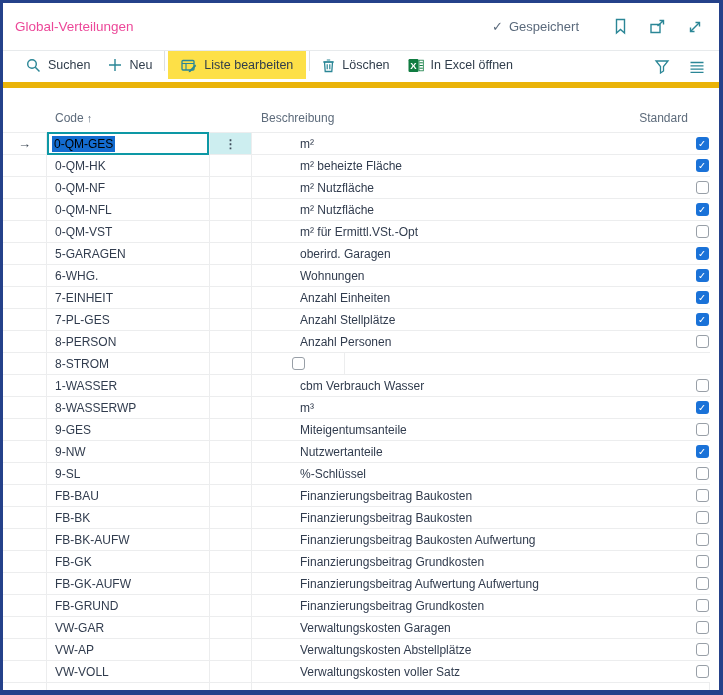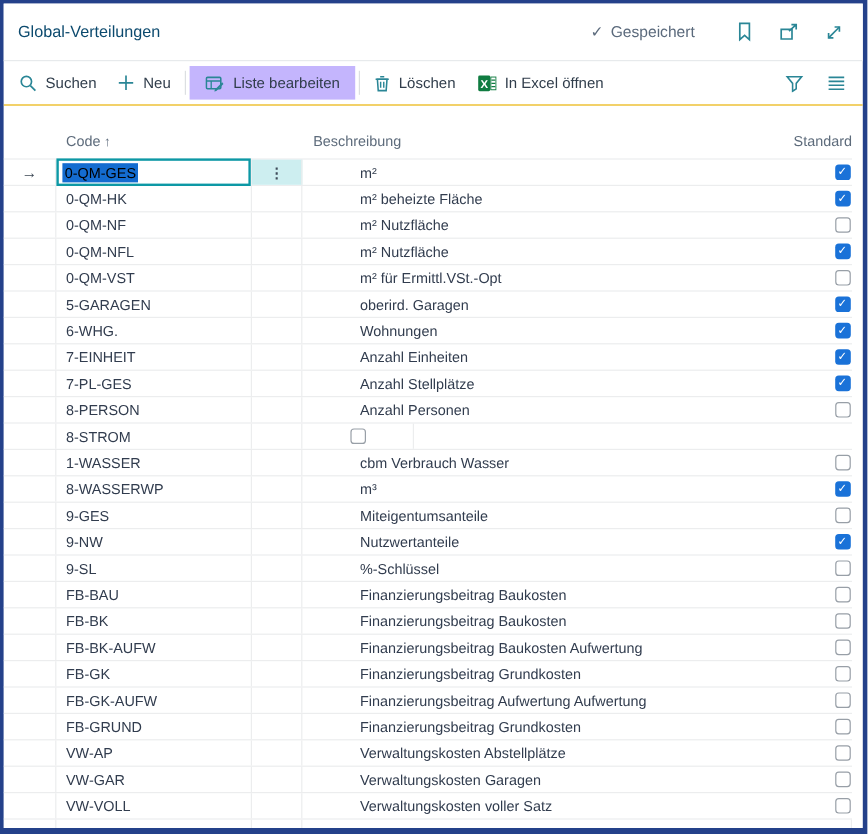--- a/index.html
+++ b/index.html
@@ -10,53 +10,53 @@
     width:723px; height:695px;
     border:3px solid #24418a; border-bottom-width:5px; border-right-width:4px;
     background:#fff; overflow:hidden; position:relative;
   }
 
   
   .titlebar {
     height:48px; display:flex; align-items:center; justify-content:space-between;
     padding:0 16px 0 12px; border-bottom:1px solid #e7eaec; background:#fff;
   }
-  .title { font-size:13.5px; color:#0c4a6e; }
+  .title { font-size:13.5px; color:#ec4899; }
   .titlebar-right { display:flex; align-items:center; }
   .saved { display:flex; align-items:center; gap:6px; font-size:13px; color:#5b6a7c; }
   .saved .tick { font-size:13px; color:#5b6a7c; }
   .win-icons { display:flex; align-items:center; gap:21px; margin-left:34px; }
   .win-icons svg { display:block; }
 
   
   .toolbar {
-    height:37px; display:flex; align-items:center; padding:0 14px 0 4px;
-    border-bottom:1px solid #eab308; font-size:12.5px; color:#303d4b;
+    height:37px; display:flex; padding:0 14px 0 14px;
+    border-bottom:6px solid #eab308; font-size:12.5px; color:#303d4b;
   }
   .tb-btn {
     display:flex; align-items:center; gap:7px; padding:0 9px; height:28px;
     cursor:pointer; white-space:nowrap;
   }
   .tb-btn svg { display:block; }
-  .tb-btn.active { background:#c4b5fd; padding:0 13px; }
+  .tb-btn.active { background:#fde047; padding:0 13px; }
   .tb-divider { width:1px; height:20px; background:#dcdfe2; margin:0 3px; }
   .tb-right { margin-left:auto; display:flex; align-items:center; gap:19px; }
   .tb-right svg { display:block; cursor:pointer; }
 
   
   .grid { width:707px; }
   .thead {
     height:45px; display:flex; align-items:flex-end; padding-bottom:7px;
     font-size:12px; color:#5d6b7b; border-bottom:1px solid #ecedee;
   }
   .col-sel  { width:44px;  flex:none; }
   .col-code { width:163px; flex:none; padding-left:8px; }
   .col-menu { width:42px;  flex:none; }
   .col-desc { width:365px; flex:none; padding-left:9px; }
-  .col-std  { width:93px;  flex:none; text-align:right; }
+  .col-std  { width:93px;  flex:none; text-align:center; }
   .sort-arrow { font-size:11px; margin-left:3px; color:#5d6b7b; }
 
   .trow { display:flex; height:22px; border-bottom:1px solid #ecedee; font-size:12px; color:#313c4e; }
   .cell { display:flex; align-items:center; }
   .cell.sel  { width:44px; flex:none; justify-content:center; border-right:1px solid #ecedee; color:#3c4754; font-size:13px; }
   .cell.code { width:163px; flex:none; padding-left:8px; border-right:1px solid #ecedee; position:relative; }
   .cell.menu { width:42px; flex:none; justify-content:center; border-right:1px solid #ecedee; }
   .cell.desc { width:365px; flex:none; padding-left:9px; overflow:hidden; white-space:nowrap;margin-left:39px; }
   .cell.std  { width:93px; flex:none; justify-content:center; border-right:1px solid #ecedee; }
 
@@ -390,32 +390,32 @@
           <div class="cell sel"></div>
           <div class="cell code">FB-GRUND</div>
           <div class="cell menu"></div>
           <div class="cell desc">Finanzierungsbeitrag Grundkosten</div>
           <div class="cell std">
             <div class="cb off"></div>
           </div>
         </div>
         <div class="trow">
           <div class="cell sel"></div>
+          <div class="cell code">VW-GAR</div>
+          <div class="cell menu"></div>
+          <div class="cell desc">Verwaltungskosten Garagen</div>
+          <div class="cell std">
+            <div class="cb off"></div>
+          </div>
+        </div>
+        <div class="trow">
+          <div class="cell sel"></div>
           <div class="cell code">VW-AP</div>
           <div class="cell menu"></div>
           <div class="cell desc">Verwaltungskosten Abstellplätze</div>
-          <div class="cell std">
-            <div class="cb off"></div>
-          </div>
-        </div>
-        <div class="trow">
-          <div class="cell sel"></div>
-          <div class="cell code">VW-GAR</div>
-          <div class="cell menu"></div>
-          <div class="cell desc">Verwaltungskosten Garagen</div>
           <div class="cell std">
             <div class="cb off"></div>
           </div>
         </div>
         <div class="trow">
           <div class="cell sel"></div>
           <div class="cell code">VW-VOLL</div>
           <div class="cell menu"></div>
           <div class="cell desc">Verwaltungskosten voller Satz</div>
           <div class="cell std">

